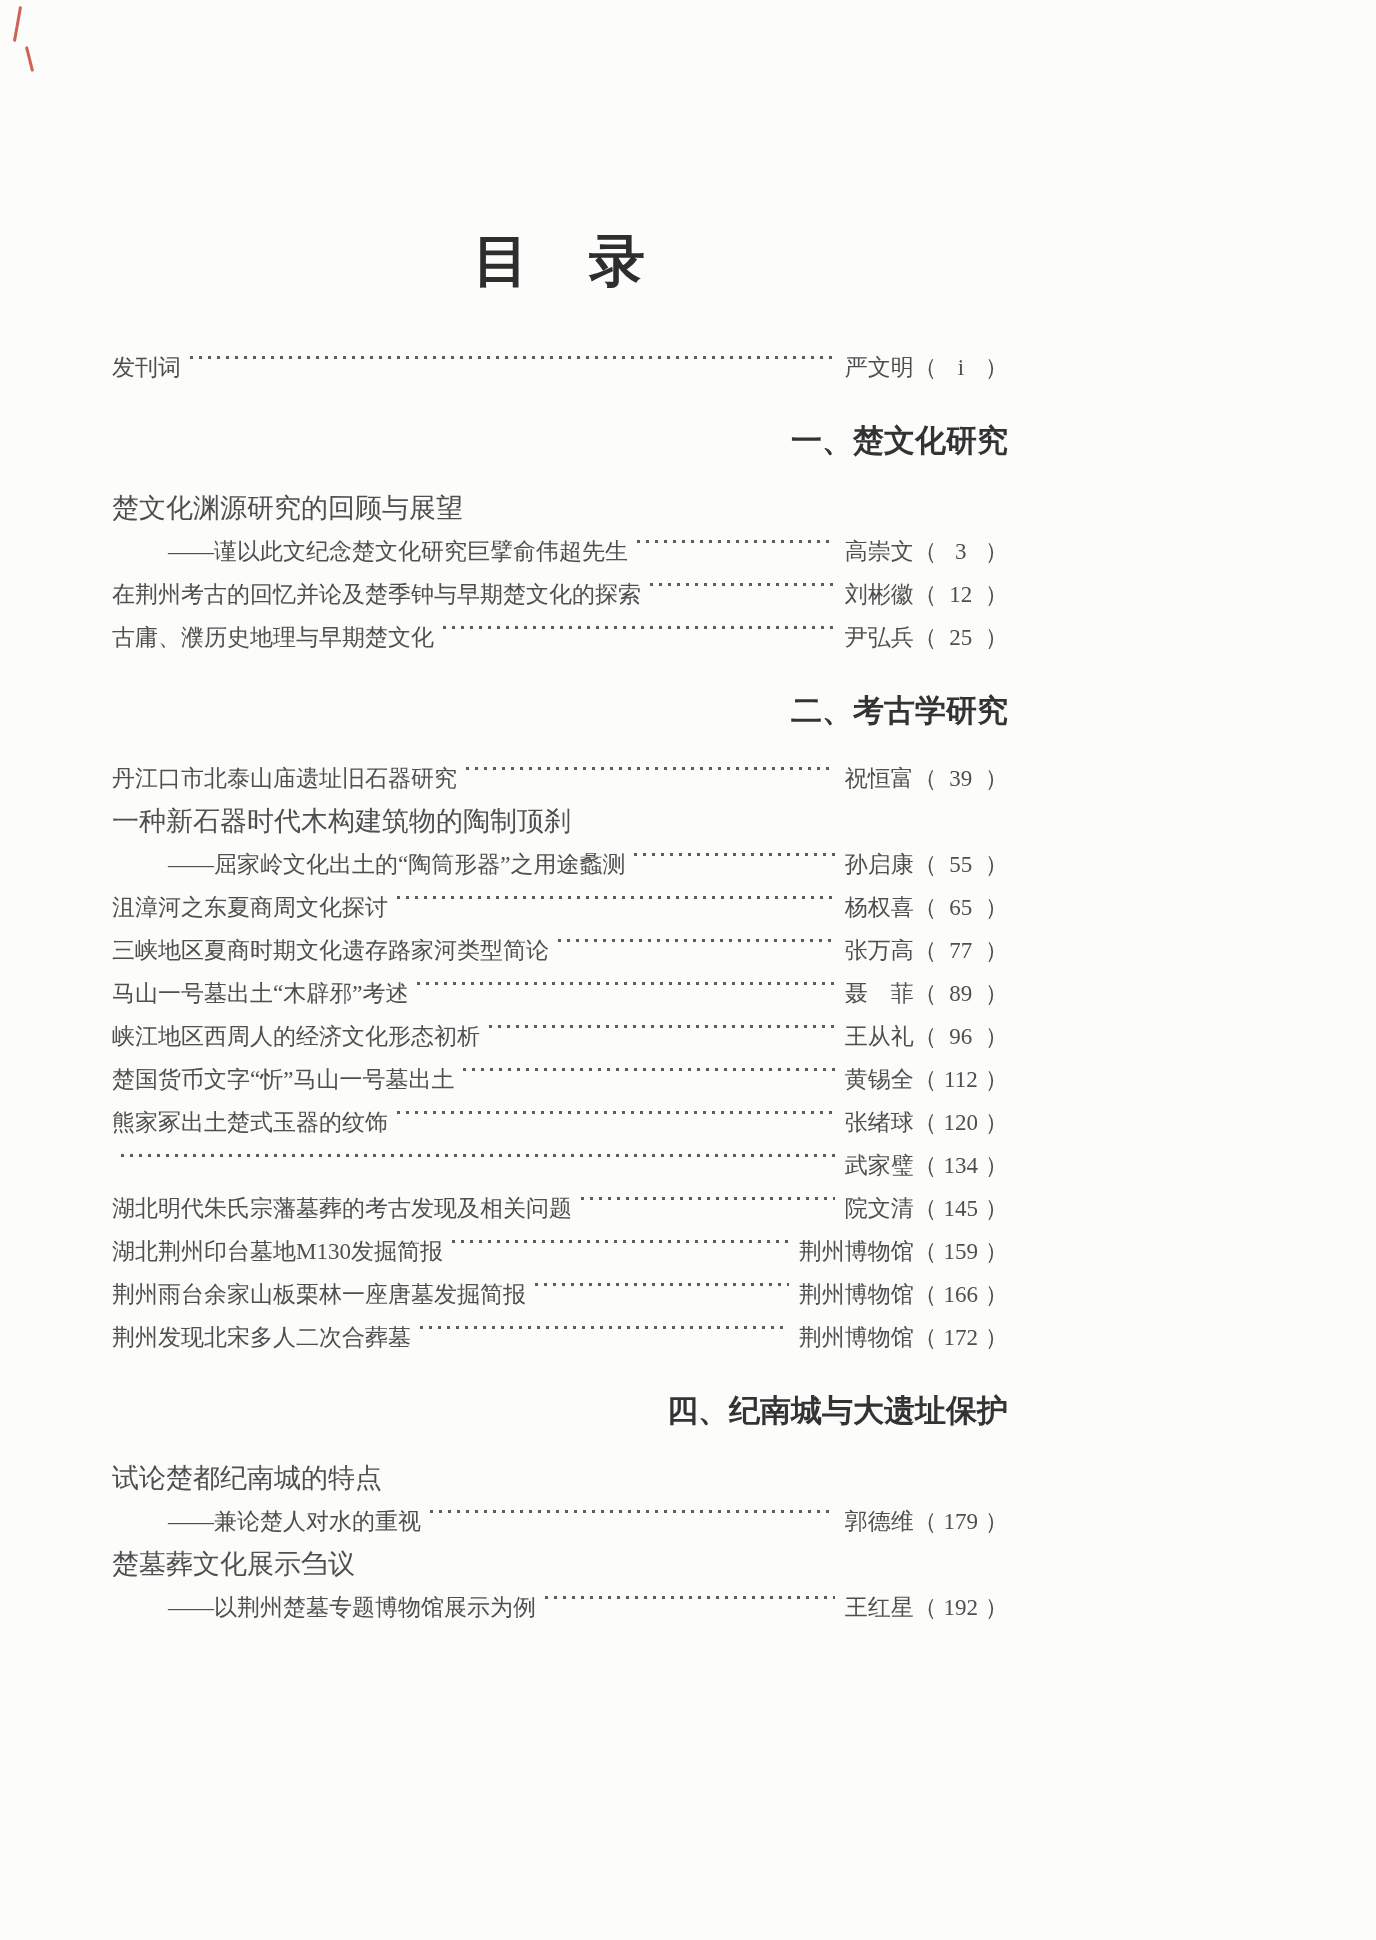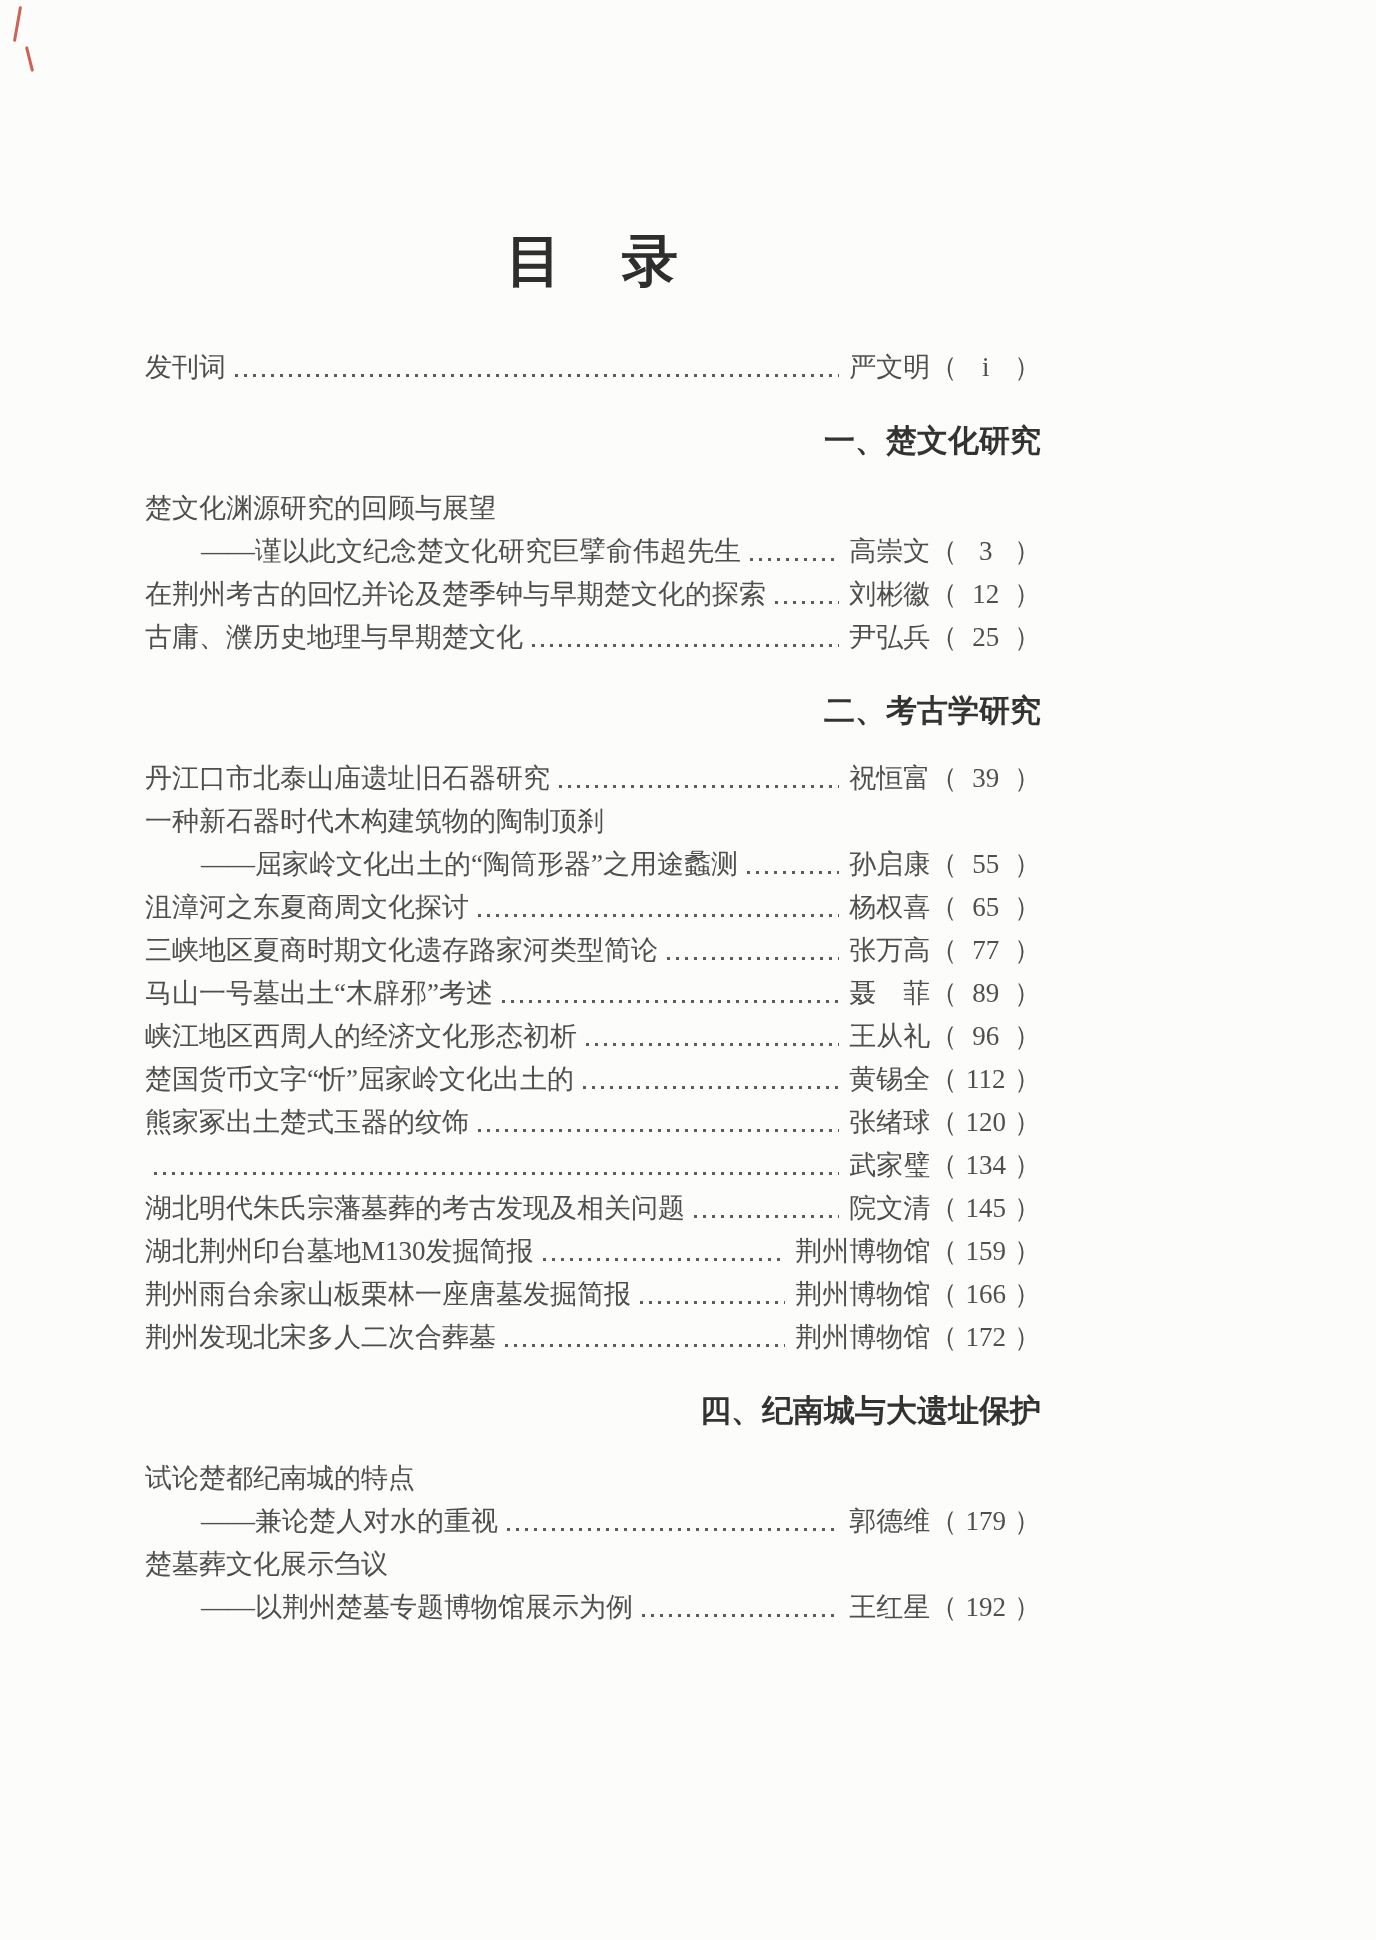--- a/index.html
+++ b/index.html
@@ -9,21 +9,20 @@
     width:1376px; height:1940px;
     background:#fcfcfa;
     overflow:hidden;
     font-family:"Liberation Serif", serif;
     color:#4f4f4f;
   }
   .content {
     position:absolute;
     left:112px; top:224px;
     width:896px;
-    margin-left:33px;
   }
   .doc-title {
     margin:0 0 46px 0;
     text-align:center;
     font-size:56px;
     font-weight:700;
     color:#2e2e2e;
     letter-spacing:2px;
     font-family:"Liberation Serif", serif;
   }
@@ -38,24 +37,24 @@
   }
   .pre-line {
     font-size:27px;
     line-height:43px;
     white-space:nowrap;
     color:#4f4f4f;
     font-family:Liberation Serif, serif;
   }
   .row {
     display:flex;
-    align-items:flex-end;
+    align-items:flex-start;
     line-height:43px;
     min-height:43px;
-    font-size:27px;
+    font-size:23px;
   }
   .row.indent { padding-left:56px; }
   .entry-text { white-space:nowrap; color:#4f4f4f; }
   .leader {
     flex:1 1 auto;
     min-width:18px;
     height:1em;
     margin:0 10px 0 6px;
     background-image: radial-gradient(circle, #5d5d5d 1.7px, rgba(0,0,0,0) 1.9px);
     background-size:9px 9px;
@@ -135,21 +134,21 @@
           <span class="entry-text">马山一号墓出土“木辟邪”考述</span>
           <div class="leader"></div>
           <span class="author-block"><span class="author">聂　菲</span><span class="paren">（</span><span class="page-num">89</span><span class="paren">）</span></span>
         </div>
         <div class="row">
           <span class="entry-text">峡江地区西周人的经济文化形态初析</span>
           <div class="leader"></div>
           <span class="author-block"><span class="author">王从礼</span><span class="paren">（</span><span class="page-num">96</span><span class="paren">）</span></span>
         </div>
         <div class="row">
-          <span class="entry-text">楚国货币文字“忻”屈家岭文化出土的</span>
+          <span class="entry-text">楚国货币文字“忻”马山一号墓出土</span>
           <div class="leader"></div>
           <span class="author-block"><span class="author">黄锡全</span><span class="paren">（</span><span class="page-num">112</span><span class="paren">）</span></span>
         </div>
         <div class="row">
           <span class="entry-text">熊家冢出土楚式玉器的纹饰</span>
           <div class="leader"></div>
           <span class="author-block"><span class="author">张绪球</span><span class="paren">（</span><span class="page-num">120</span><span class="paren">）</span></span>
         </div>
         <div class="row">
           <div class="leader"></div>

